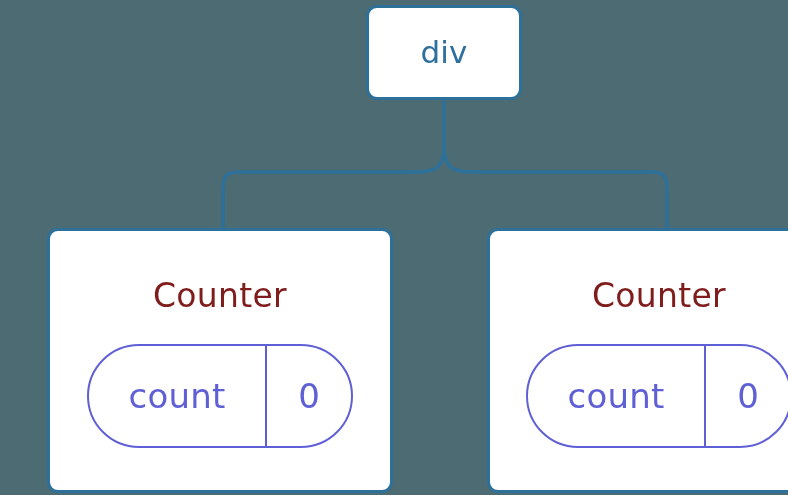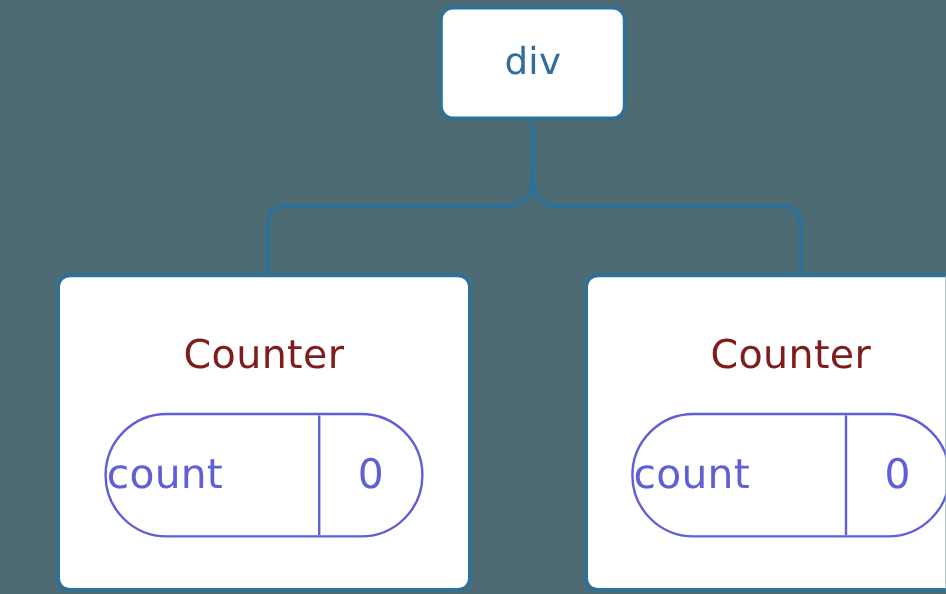--- a/index.html
+++ b/index.html
@@ -84,20 +84,21 @@
     border-radius: 52px;
     box-sizing: border-box;
     display: flex;
     align-items: stretch;
     overflow: hidden;
   }
   .state-pill__key {
     flex: 0 0 176px;
     display: flex;
     align-items: center;
+    justify-content: center;
     border-right: 2px solid #5f5fd6;
   }
   .state-pill__value {
     flex: 1 1 auto;
     display: flex;
     align-items: center;
     justify-content: center;
   }
   .state-pill__key-text,
   .state-pill__value-text {

